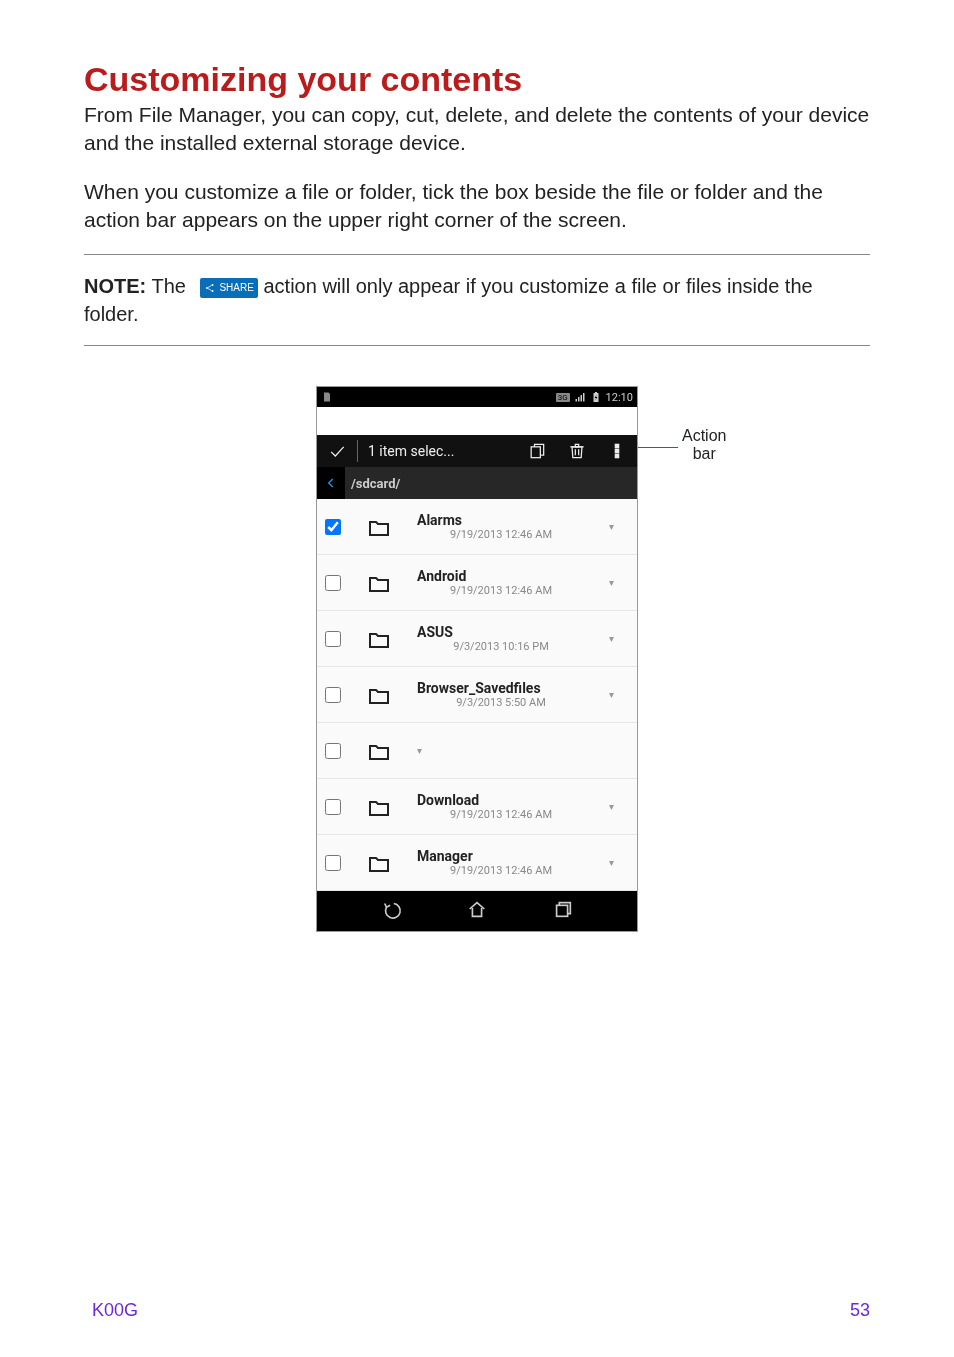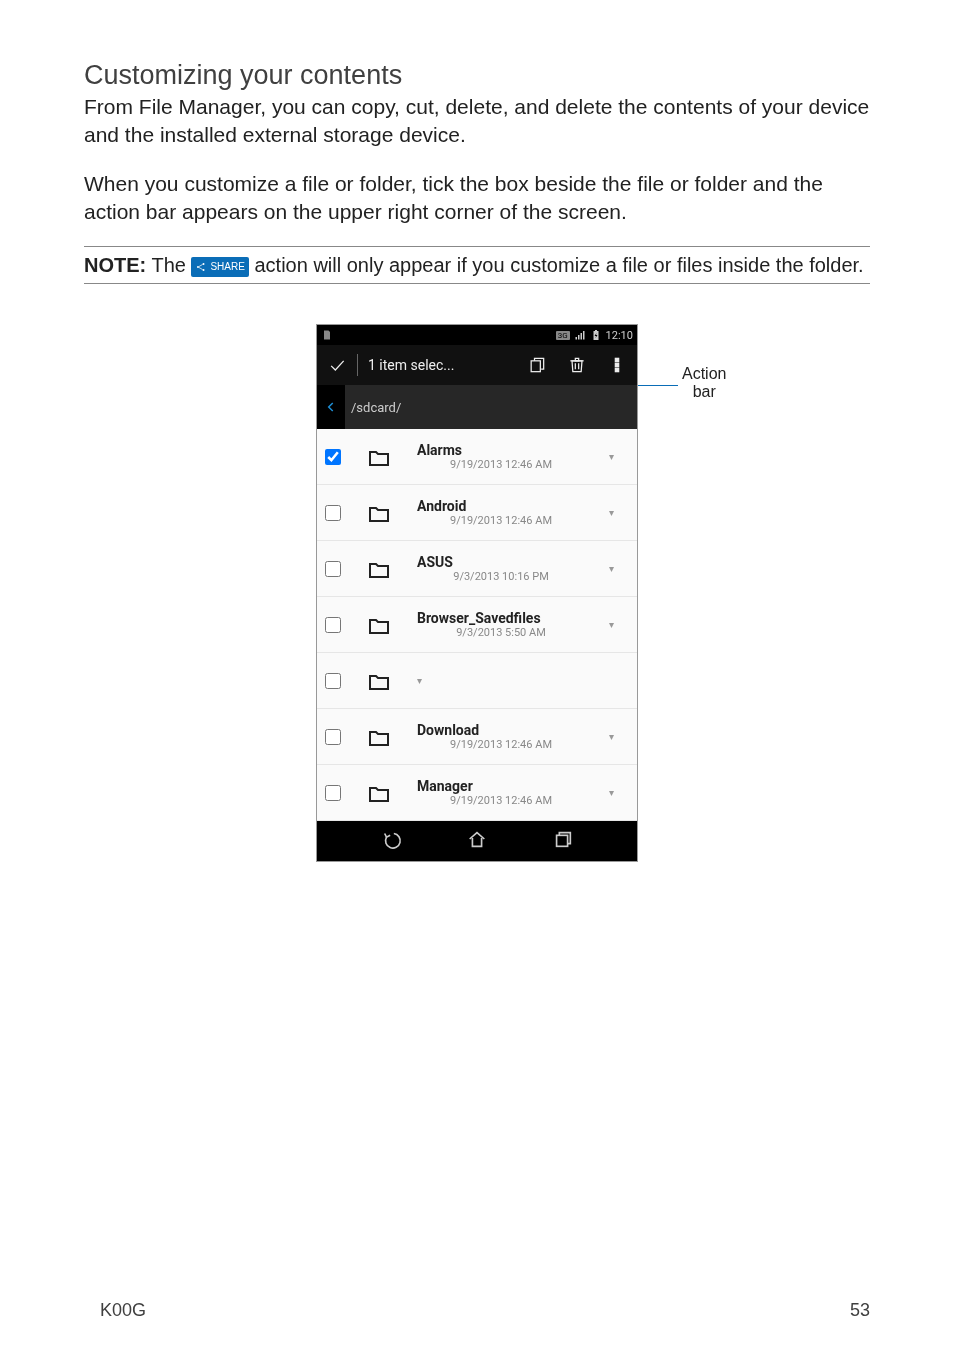--- a/index.html
+++ b/index.html
@@ -1,50 +1,50 @@
 <!DOCTYPE html>
 <html><head>
 <meta charset="utf-8">
 <style>
   * { box-sizing: border-box; margin: 0; padding: 0; }
   html, body { width: 954px; height: 1357px; font-family: -apple-system, "Segoe UI", Arial, sans-serif; color: #222; }
   body { position: relative; padding: 60px 84px 0 84px; }
 
-  h2.section-heading { color: #404040; font-weight: 400; font-size: 27px; margin-bottom: 2px; }
+  h2.section-heading { color: #b91c1c; font-weight: 700; font-size: 34px; margin-bottom: 2px; }
   p.body { font-size: 21px; line-height: 1.35; margin-bottom: 20px; }
-  .note-box { border-top: 1px solid #888; border-bottom: 1px solid #888; padding: 4px 0; font-size: 20px; line-height: 1.4; }
+  .note-box { border-top: 1px solid #888; border-bottom: 1px solid #888; padding: 17px 0; font-size: 20px; line-height: 1.4; }
   .note-box strong { font-weight: 700; }
   .share-badge {
     display: inline-flex; align-items: center; background: #0a6db7; color: #fff;
     height: 20px; padding: 0 4px; font-size: 10px; vertical-align: middle;
-    border-radius: 2px; gap: 3px;
+    border-radius: 2px; gap: 3px; margin-left: 9px;
   }
   .share-badge svg { width: 12px; height: 12px; }
 
   .figure-wrap { margin-top: 40px; text-align: center; position: relative; }
   .phone {
     width: 322px; margin: 0 auto; border: 1px solid #999; background: #fff;
     font-family: Roboto, Arial, sans-serif; display: inline-block; text-align: left;
   }
 
   
   .statusbar { background: #000; color: #ccc; height: 20px; display: flex; align-items: center; justify-content: space-between; padding: 0 4px; font-size: 11px; gap: 36px; }
   .statusbar .left-ic, .statusbar .right-ic { display: flex; align-items: center; gap: 4px; }
   .statusbar svg { width: 12px; height: 12px; }
 
   
-  .actionbar { background: #111; color: #eee; height: 40px; display: flex; align-items: center; font-size: 14px; }
+  .actionbar { background: #111; color: #eee; height: 32px; display: flex; align-items: center; font-size: 14px; margin-top: 28px; }
   .actionbar .done { width: 40px; display:flex; align-items:center; justify-content:center; }
   .actionbar .divider { width:1px; height:22px; background:#666; }
   .actionbar .title { flex: 1; padding-left: 10px; white-space: nowrap; overflow: hidden; text-overflow: ellipsis; }
   .actionbar .ab-icon { width: 40px; display:flex; align-items:center; justify-content:center; }
   .actionbar svg { width: 20px; height: 20px; stroke: #eee; fill: none; stroke-width: 1.5; }
 
   
-  .breadcrumb { background: #272727; color: #ccc; height: 44px; display:flex; align-items:center; font-size: 13px; }
+  .breadcrumb { background: #272727; color: #ccc; height: 32px; display:flex; align-items:center; font-size: 13px; font-weight: bold; }
   .breadcrumb .back { width: 28px; height: 100%; display:flex; align-items:center; justify-content:center; background:#000; }
   .breadcrumb .back svg { width: 14px; height: 14px; stroke: #1e8fd6; stroke-width: 2.5; fill:none; }
   .breadcrumb .path { padding-left: 6px; }
 
   
   .file-list { background: #fafafa; }
   .row { display:flex; align-items:center; height: 56px; padding: 0 8px; border-bottom: 1px solid #e6e6e6; gap: 24px; }
   .row input[type=checkbox] { width: 16px; height: 16px; }
   .row .folder-ic { width: 28px; display:flex; align-items:center; justify-content:center; }
   .row .folder-ic svg { width: 24px; height: 24px; stroke: #222; fill: none; stroke-width: 2; }
@@ -55,21 +55,21 @@
 
   
   .navbar { background:#000; height: 40px; display:flex; align-items:center; justify-content:space-evenly; }
   .navbar svg { width: 22px; height: 22px; stroke: #ccc; fill:none; stroke-width:1.8; }
 
   
   .callout-line { position:absolute; height:1px; background:#0a6db7; top: 61px; left: 322px; width: 40px; }
   .callout-text { position:absolute; left: 366px; top: 41px; font-size: 16px; color:#222; }
   .phone-holder { position: relative; display:inline-block; }
 
-  .footer { position:absolute; left:100px; right:84px; bottom:36px; display:flex; justify-content:space-between; font-size:18px; color:#404040; border-top: 0; padding-top: 6px; }
+  .footer { position:absolute; left:92px; right:84px; bottom:36px; display:flex; justify-content:space-between; font-size:18px; color:#6d28d9; border-top: 0; padding-top: 6px; }
 </style>
 </head>
 <body>
 
 <h2 class="section-heading">Customizing your contents</h2>
 <p class="body">From File Manager, you can copy, cut, delete, and delete the contents of your device and the installed external storage device.</p>
 <p class="body">When you customize a file or folder, tick the box beside the file or folder and the action bar appears on the upper right corner of the screen.</p>
 
 <div class="note-box">
   <strong>NOTE:</strong>

